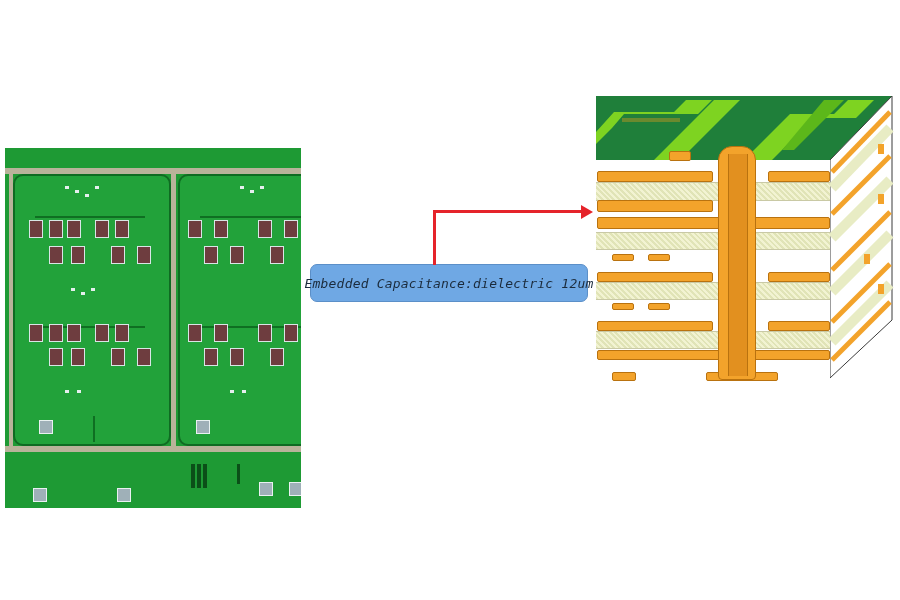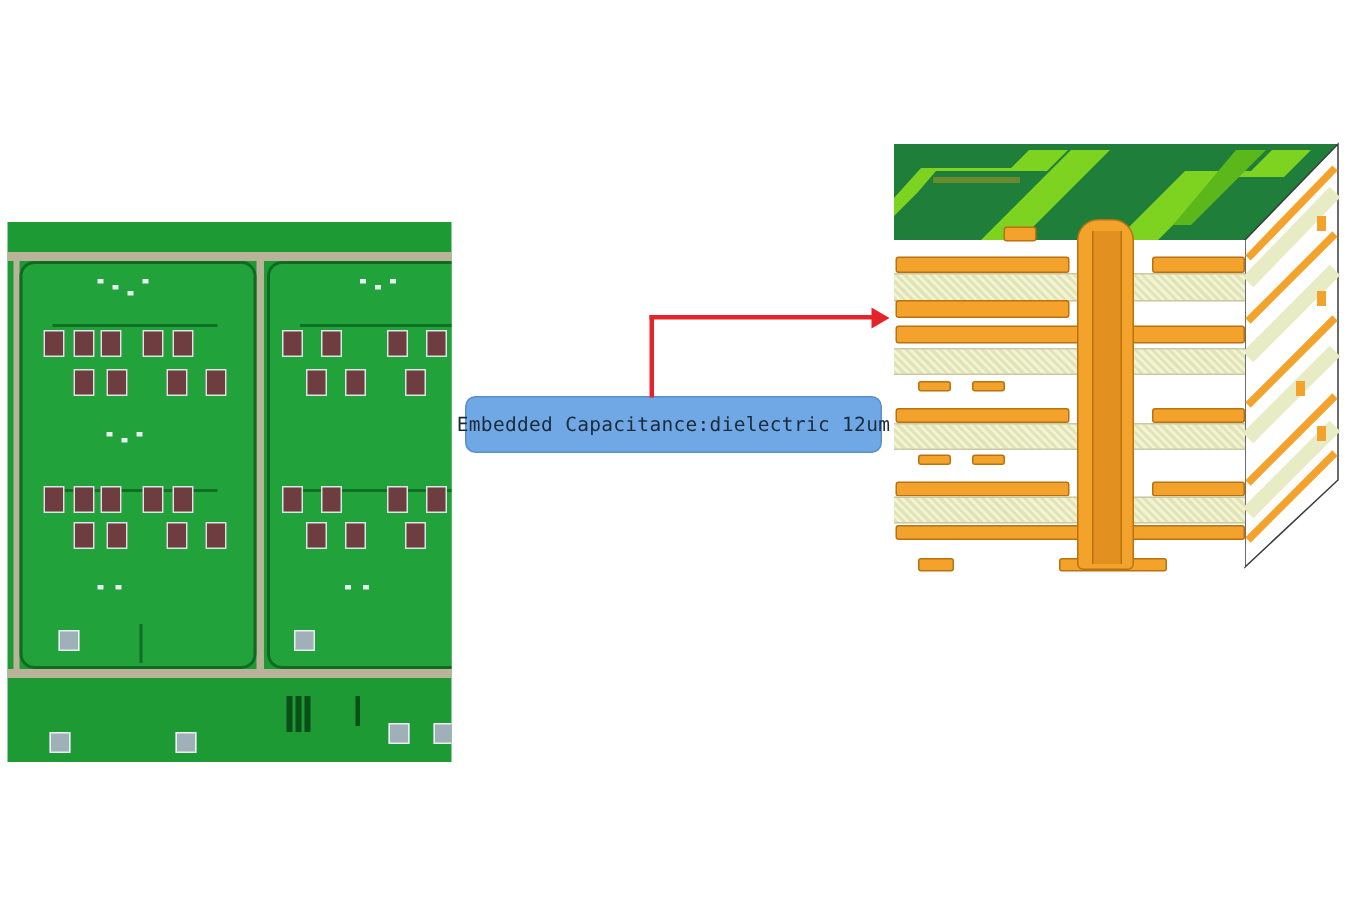--- a/index.html
+++ b/index.html
@@ -1,17 +1,17 @@
 <!DOCTYPE html>
 <html><head>
 <meta charset="utf-8">
 <style>
   html, body { margin:0; padding:0; }
   body { width:900px; height:600px; background:#ffffff; position:relative; overflow:hidden; font-family:"DejaVu Sans Mono", monospace; }
-  .abs { position:absolute; }
+  .abs { position:absolute;font-style:italic; }
   
   #pcb { left:5px; top:148px; width:296px; height:360px; background:#1e9a34; overflow:hidden; }
   .rail { position:absolute; background:#b9b39a; }
   .panel { position:absolute; border:2px solid #0f6b22; border-radius:10px; background:#22a23a; }
   .chip { position:absolute; width:12px; height:16px; background:#6e3d3f; border:1px solid #d9e6e6; }
   .pad { position:absolute; width:4px; height:3px; background:#e6efef; }
   .fid { position:absolute; width:12px; height:12px; background:#9fb0b8; border:1px solid #e9f1f1; }
   .trace { position:absolute; background:#0f6f22; }
   
   #label { left:310px; top:264px; width:276px; height:36px; background:#6fa8e4; border:1px solid #5b8fc8; border-radius:7px; display:flex; align-items:center; justify-content:center; }

